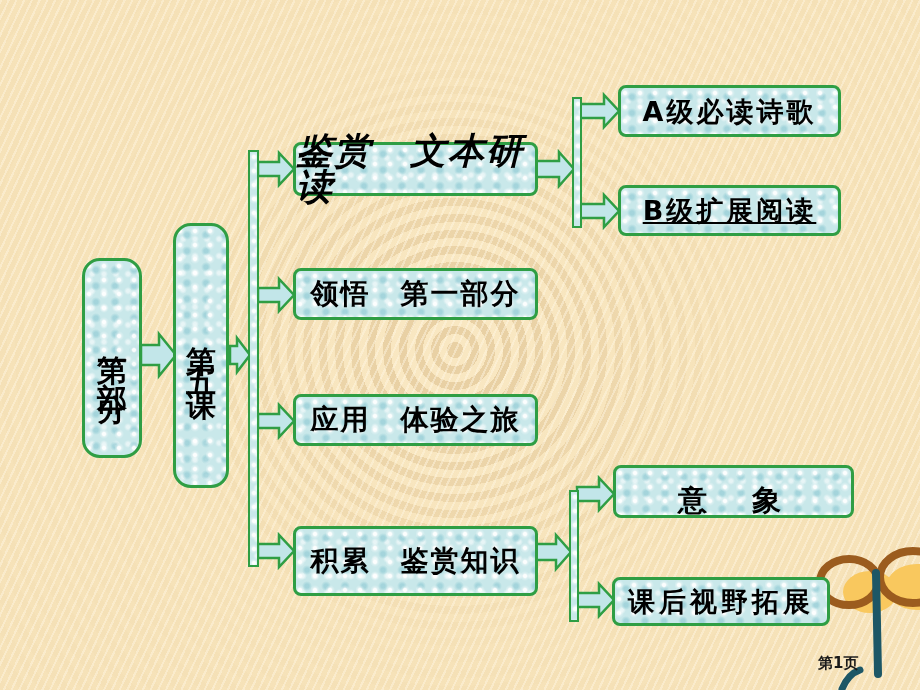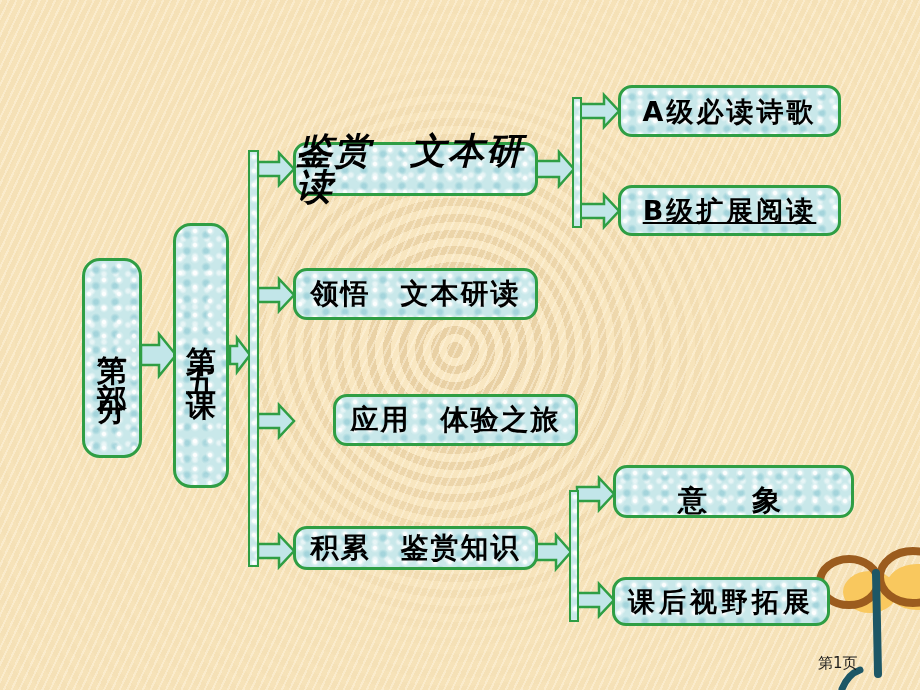--- a/index.html
+++ b/index.html
@@ -15,28 +15,28 @@
   .bubble{
     background-color:#c9e8ea;
     background-image:
       radial-gradient(circle at 4px 5px, rgba(255,255,255,0.95) 1.5px, rgba(255,255,255,0.30) 3px, rgba(186,226,230,0) 5px),
       radial-gradient(circle at 11px 9px, rgba(148,204,213,0.70) 2px, rgba(148,204,213,0) 5px),
       radial-gradient(circle at 7px 13px, rgba(255,255,255,0.55) 1.5px, rgba(255,255,255,0) 4px);
     background-size:15px 14px,19px 16px,12px 17px;
   }
   .box{
     position:absolute;box-sizing:border-box;
-    border:3px solid #2f9e44;border-radius:14px;
+    border:3px solid #2f9e44;border-radius:8px;
     display:flex;align-items:center;justify-content:center;
     font-weight:700;color:#000;line-height:1;
   }
   .vtext{writing-mode:vertical-rl;text-orientation:upright;}
   .bar{position:absolute;box-sizing:border-box;border:2px solid #2f9e44;}
   #connector-layer{position:absolute;left:0;top:0;}
-  .footer{position:absolute;font-weight:400;text-align:center;}
+  .footer{position:absolute;font-weight:700;text-align:center;}
 </style>
 </head>
 <body>
 
 <div class="slide">
 
   <svg style="position:absolute;left:785px;top:535px;" width="135" height="155" viewBox="785 535 135 155">
     <ellipse cx="870" cy="592" rx="27" ry="21" fill="#f9c85e"></ellipse>
     <ellipse cx="917" cy="587" rx="31" ry="23" fill="#f9c85e"></ellipse>
     <ellipse cx="849" cy="582" rx="29" ry="23" fill="none" stroke="#9b5c1e" stroke-width="8"></ellipse>
@@ -69,26 +69,26 @@
   </div>
 
   <div class="box bubble" style="left:173px;top:223px;width:56px;height:265px;border-radius:18px;font-size:30px;">
     <span class="vtext" style="letter-spacing:22px;">第五课</span>
   </div>
 
   <div class="box bubble" style="left:293px;top:142px;width:245px;height:54px;font-size:36px;letter-spacing:2px;font-style:italic;">
     <span>鉴赏　文本研读</span>
   </div>
   <div class="box bubble" style="left:293px;top:268px;width:245px;height:52px;font-size:28px;letter-spacing:2px;">
-    <span>领悟　文本研读</span>
+    <span>领悟　第一部分</span>
   </div>
-  <div class="box bubble" style="left:293px;top:394px;width:245px;height:52px;font-size:28px;letter-spacing:2px;margin-left:40px;">
+  <div class="box bubble" style="left:293px;top:394px;width:245px;height:52px;font-size:28px;letter-spacing:2px;">
     <span>应用　体验之旅</span>
   </div>
-  <div class="box bubble" style="left:293px;top:526px;width:245px;height:44px;font-size:28px;letter-spacing:2px;">
+  <div class="box bubble" style="left:293px;top:526px;width:245px;height:70px;font-size:28px;letter-spacing:2px;">
     <span>积累　鉴赏知识</span>
   </div>
 
   <div class="box bubble" style="left:618px;top:85px;width:223px;height:52px;font-size:27px;letter-spacing:3px;">
     <span>A级必读诗歌</span>
   </div>
   <div class="box bubble" style="left:618px;top:185px;width:223px;height:51px;font-size:27px;letter-spacing:3px;text-decoration:underline;">
     <span>B级扩展阅读</span>
   </div>
   <div class="box bubble" style="left:613px;top:465px;width:241px;height:53px;font-size:29px;letter-spacing:8px;align-items:flex-end;">

